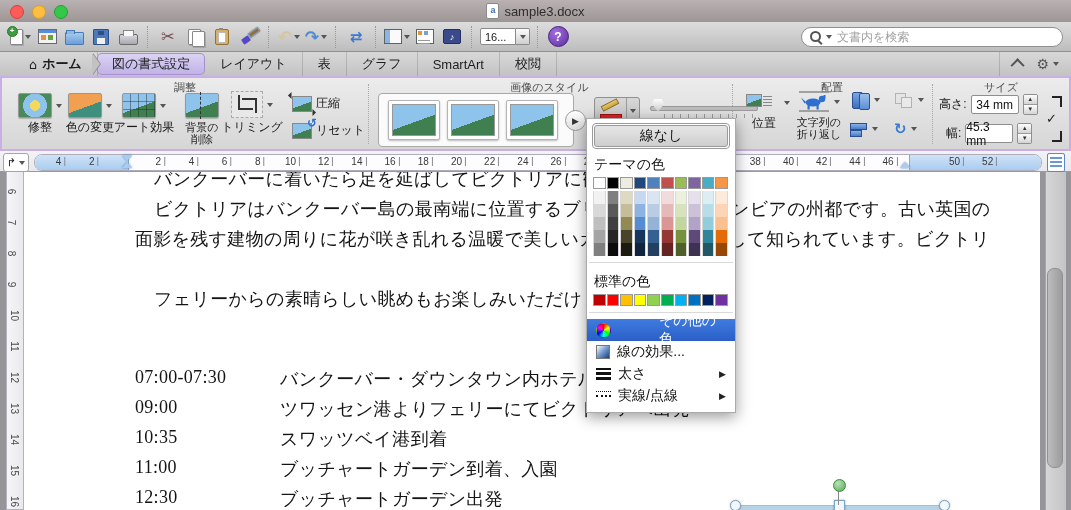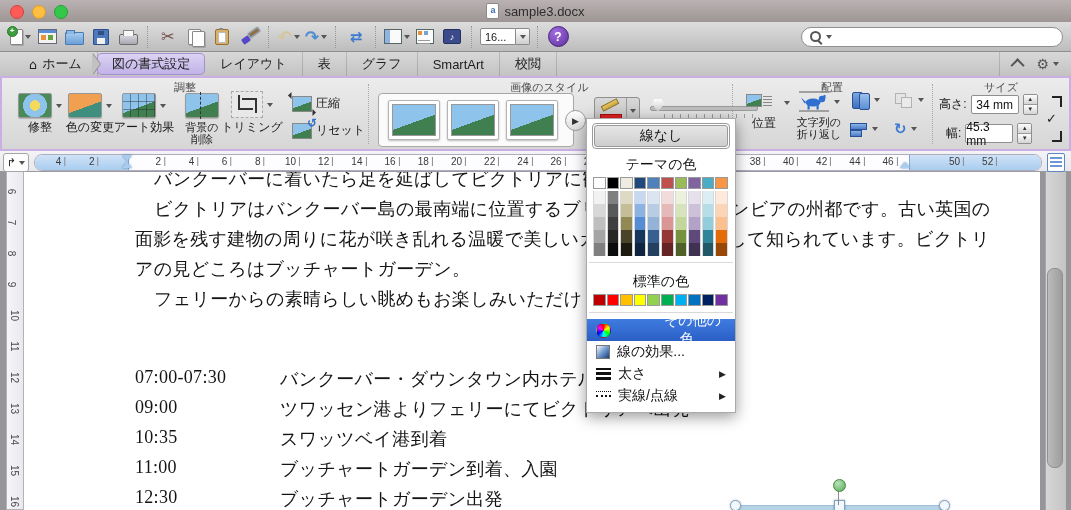--- a/index.html
+++ b/index.html
@@ -188,21 +188,21 @@
   .rot-handle{position:absolute;left:98px;top:-26px;width:11px;height:11px;border-radius:50%;
     background:radial-gradient(circle at 35% 30%,#b8e4b8,#58a858);border:1px solid #3f8a3f;}
   .rot-stem{position:absolute;left:103px;top:-14px;width:1px;height:14px;background:#8a8a8a;}
   
   .scrolltrack{position:absolute;right:5px;top:172px;width:20px;bottom:0;
     background:linear-gradient(90deg,#d6d6d6,#c4c4c4);border-left:1px solid #a5a5a5;}
   .scrollthumb{position:absolute;right:8px;top:268px;width:14px;height:198px;border-radius:7px;
     background:linear-gradient(90deg,#bcbcbc,#9c9c9c);border:1px solid #8f8f8f;}
   
   .menu{position:absolute;left:586px;top:118px;width:148px;background:#ffffff;border:1px solid #aaaaaa;
-    box-shadow:0 4px 14px rgba(0,0,0,.4);z-index:100;padding-bottom:5px;text-align:center;}
+    box-shadow:0 4px 14px rgba(0,0,0,.4);z-index:100;padding-bottom:5px;}
   .noline-wrap{margin:4px 5px 3px 5px;border:1px solid #9a9a9a;border-radius:4px;padding:1px;}
   .noline-btn{height:20px;background:linear-gradient(#e6e6e6,#cecece);border:1px solid #9a9a9a;border-radius:3px;
     display:flex;align-items:center;justify-content:center;font-size:14px;color:#111;}
   .m-label{font-size:14px;color:#111;padding:4px 7px 3px 7px;}
   .swrow{display:flex;gap:1px;padding:0 6px;}
   .sw{width:12.6px;height:12px;border:1px solid #9a9a9a;box-sizing:border-box;}
   .tintgrid{display:flex;gap:1px;padding:2px 6px 0 6px;}
   .tintcol{display:flex;flex-direction:column;}
   .tint{width:12.6px;height:13px;border-left:1px solid #d8d8d8;border-right:1px solid #d8d8d8;box-sizing:border-box;}
   .msep{height:1px;background:#d9d9d9;margin:6px 2px;}
@@ -305,28 +305,29 @@
           <span class="mini-arrow" style="margin-left:0"></span>
         </span>
       </div>
     <div class="tsep"></div>
     <div class="tbtn">
         <span class="help-ic">?</span>
       </div>
     <div class="search">
       <span class="mag"></span>
       <span class="mini-arrow"></span>
+      <input placeholder="文書内を検索" style="">
     </div>
   </div>
 
   <div class="tabrow">
     <div id="tabs" style="display:flex;align-items:stretch;">
         <div class="tab">
           <div class="home-ic glyph">⌂</div>
-          <div style="display: inline;">ホーム</div>
+          <div style="display: inline; font-weight: bold;">ホーム</div>
         </div>
         <div class="tab-chev"></div>
         <div class="tab active">
           <div style="display: inline;">図の書式設定</div>
         </div>
         <div class="tab">
           <div style="display: inline;">レイアウト</div>
         </div>
         <div class="tab">
           <div style="display: inline;">表</div>
@@ -555,21 +556,20 @@
           <div class="vnum" style="top: 231px;">13</div>
           <div class="vnum" style="top: 262px;">14</div>
           <div class="vnum" style="top: 293px;">15</div>
           <div class="vnum" style="top: 324px;">16</div>
         </div>
       </div>
     <div class="textlayer" id="textlayer">
         <div class="docline" style="left: 154px; top: -5px;">バンクーバーに着いたら足を延ばしてビクトリアに観光</div>
         <div class="docline" style="left: 154px; top: 25px;">ビクトリアはバンクーバー島の最南端に位置するブリティッシュコロンビアの州都です。古い英国の</div>
         <div class="docline" style="left: 135px; top: 55px;">面影を残す建物の周りに花が咲き乱れる温暖で美しいガーデンシティとして知られています。ビクトリ</div>
-        <div class="docline" style="left: 135px; top: 85px;">アの見どころはブッチャートガーデン。</div>
         <div class="docline" style="left: 154px; top: 115px;">フェリーからの素晴らしい眺めもお楽しみいただけます。</div>
         <div style="position: absolute; top: 195px; left: 0px;">
           <div class="stime" style="left: 135px;">07:00-07:30</div>
           <div class="stime" style="left: 280px;">バンクーバー・ダウンタウン内ホテル出発</div>
         </div>
         <div style="position: absolute; top: 225px; left: 0px;">
           <div class="stime" style="left: 135px;">09:00</div>
           <div class="stime" style="left: 280px;">ツワッセン港よりフェリーにてビクトリアへ出発</div>
         </div>
         <div style="position: absolute; top: 255px; left: 0px;">

